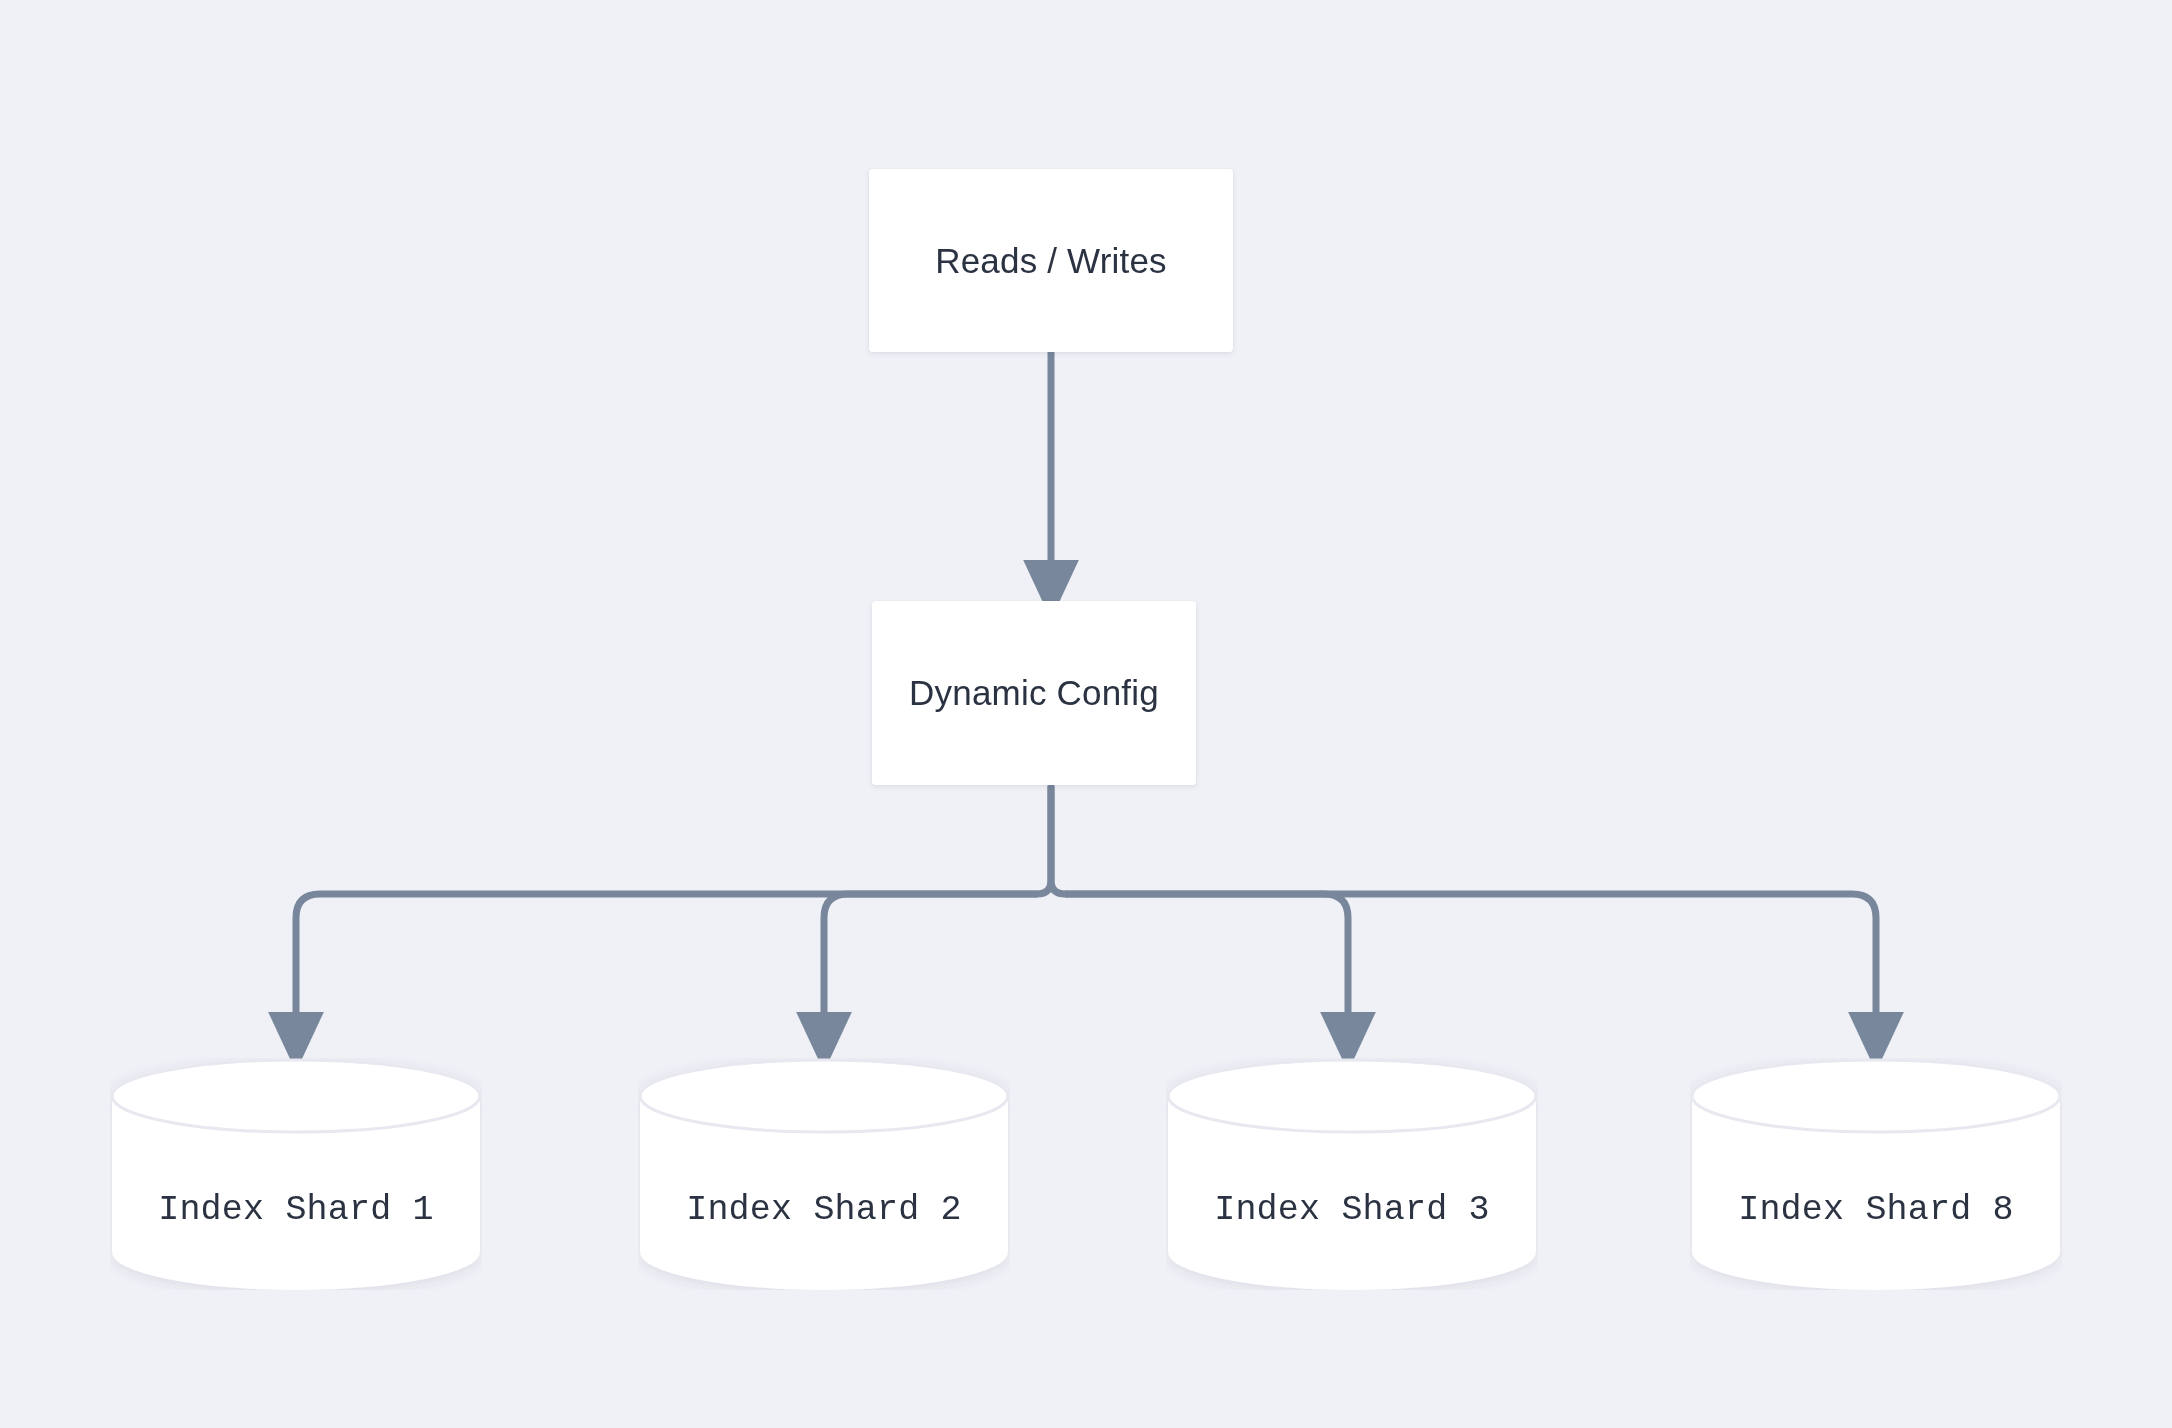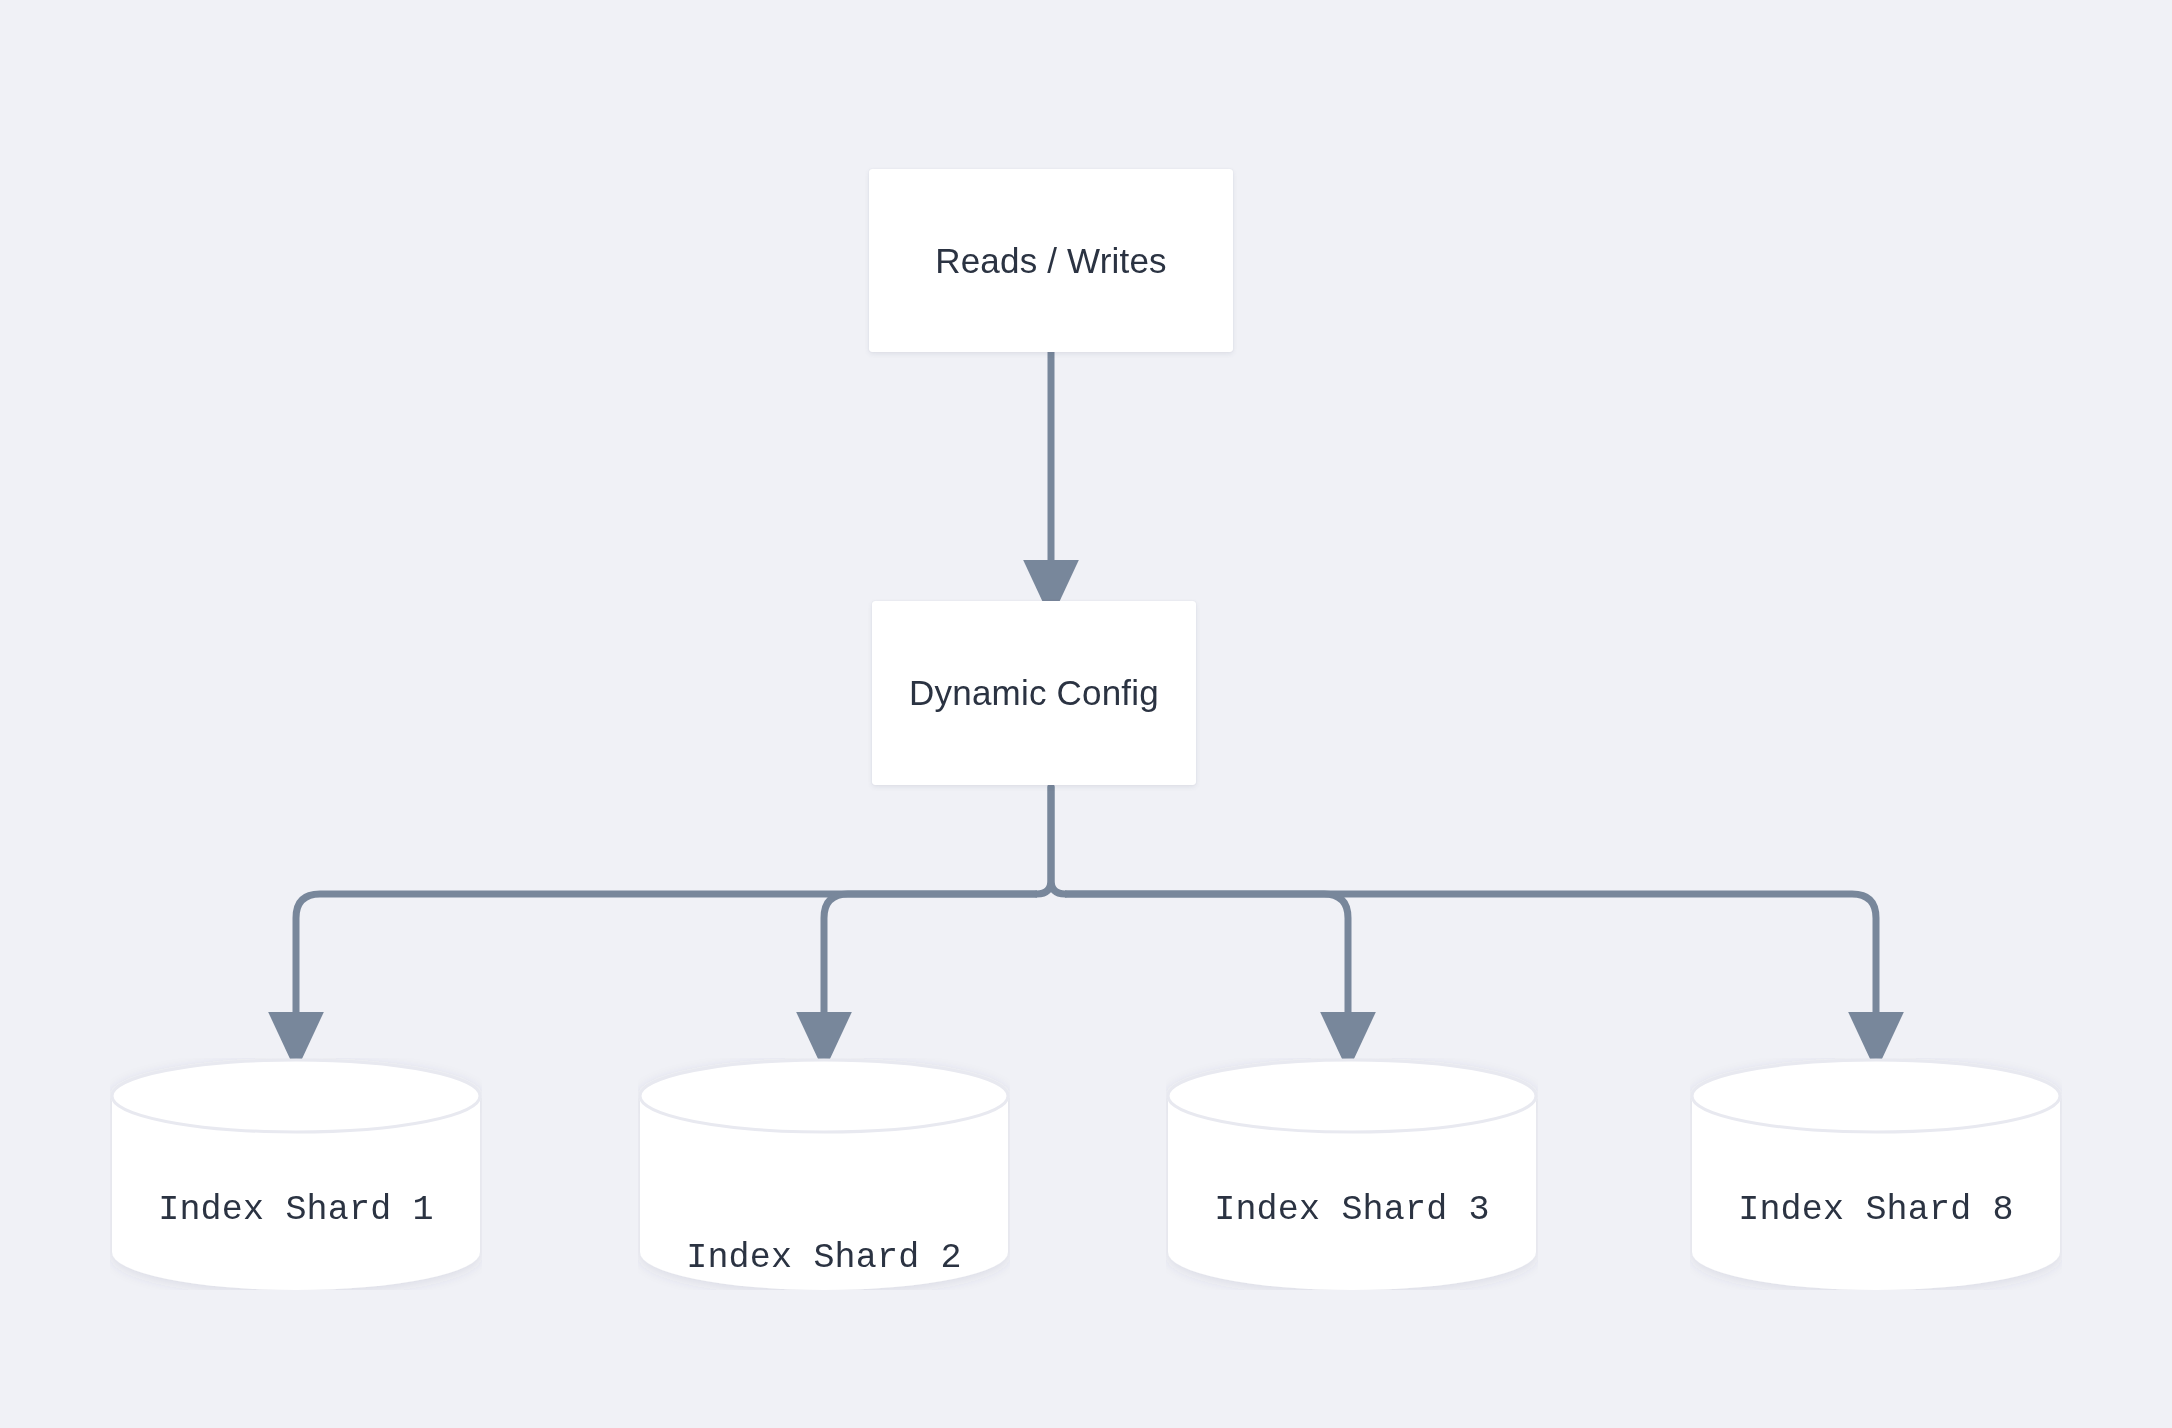--- a/index.html
+++ b/index.html
@@ -129,21 +129,21 @@
       <defs>
         <filter id="dbshadow2" x="-25%" y="-25%" width="150%" height="160%">
           <feDropShadow dx="0" dy="3" stdDeviation="6" flood-color="#46506e" flood-opacity="0.12"></feDropShadow>
         </filter>
       </defs>
       <g filter="url(#dbshadow2)">
         <path d="M 2 38 L 2 194 A 184 38 0 0 0 370 194 L 370 38 Z" fill="#ffffff"></path>
         <ellipse cx="186" cy="38" rx="184" ry="36" fill="#ffffff" stroke="#e8e9f0" stroke-width="3"></ellipse>
       </g>
     </svg>
-    <div class="db-label" style="top:132px;margin-top:48px;">Index Shard 2</div>
+    <div class="db-label" style="top:132px;">Index Shard 2</div>
   </div>
 
   <div class="db-node" style="left:1166px; top:1058px; width:372px; height:232px;">
     <svg class="db-svg" width="372" height="232" viewBox="0 0 372 232" xmlns="http://www.w3.org/2000/svg">
       <defs>
         <filter id="dbshadow3" x="-25%" y="-25%" width="150%" height="160%">
           <feDropShadow dx="0" dy="3" stdDeviation="6" flood-color="#46506e" flood-opacity="0.12"></feDropShadow>
         </filter>
       </defs>
       <g filter="url(#dbshadow3)">

